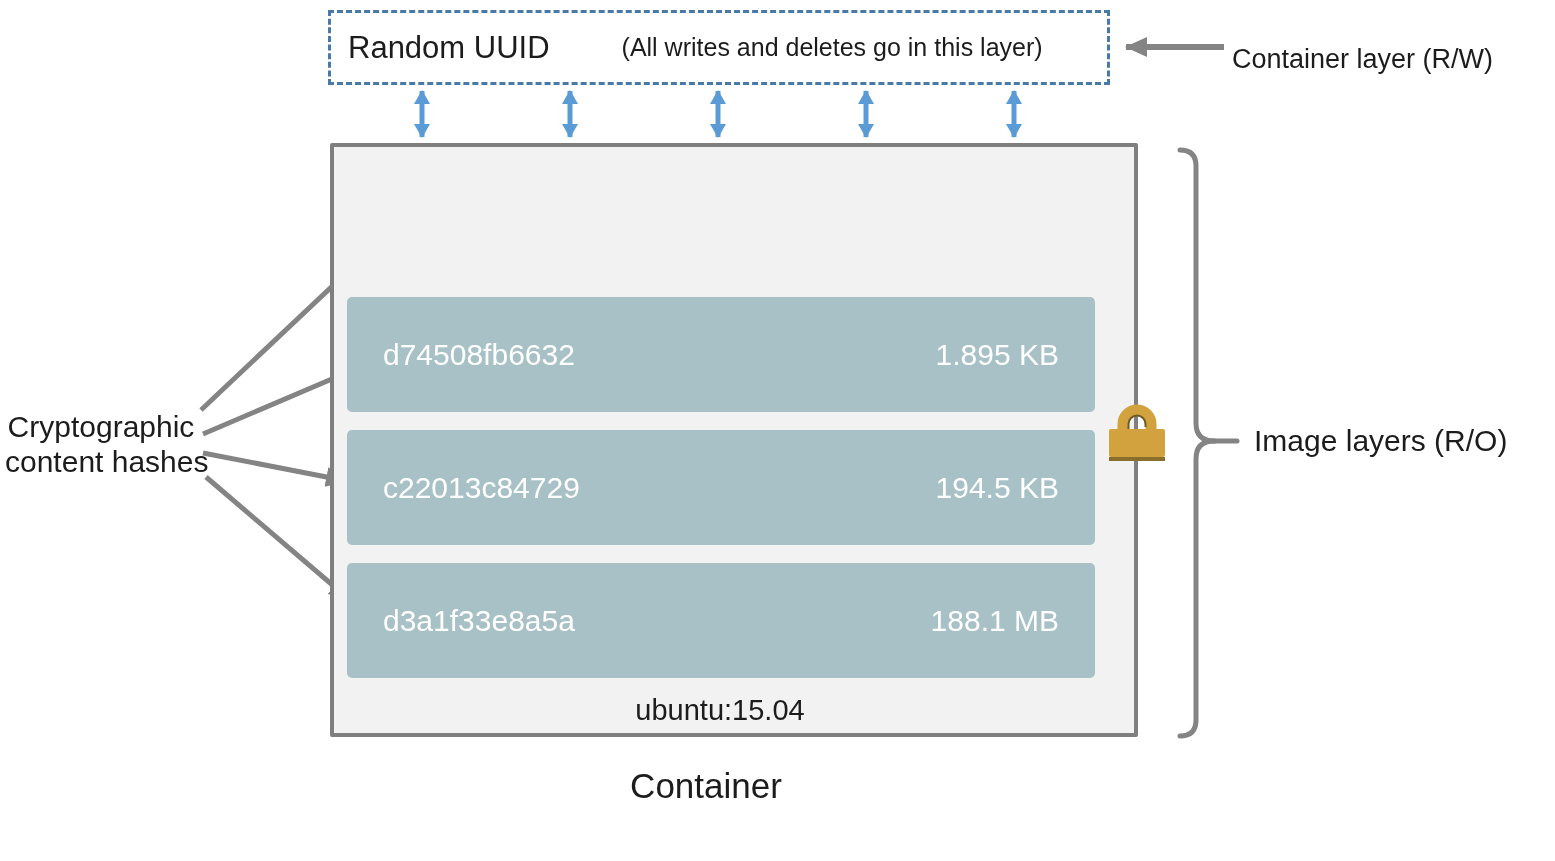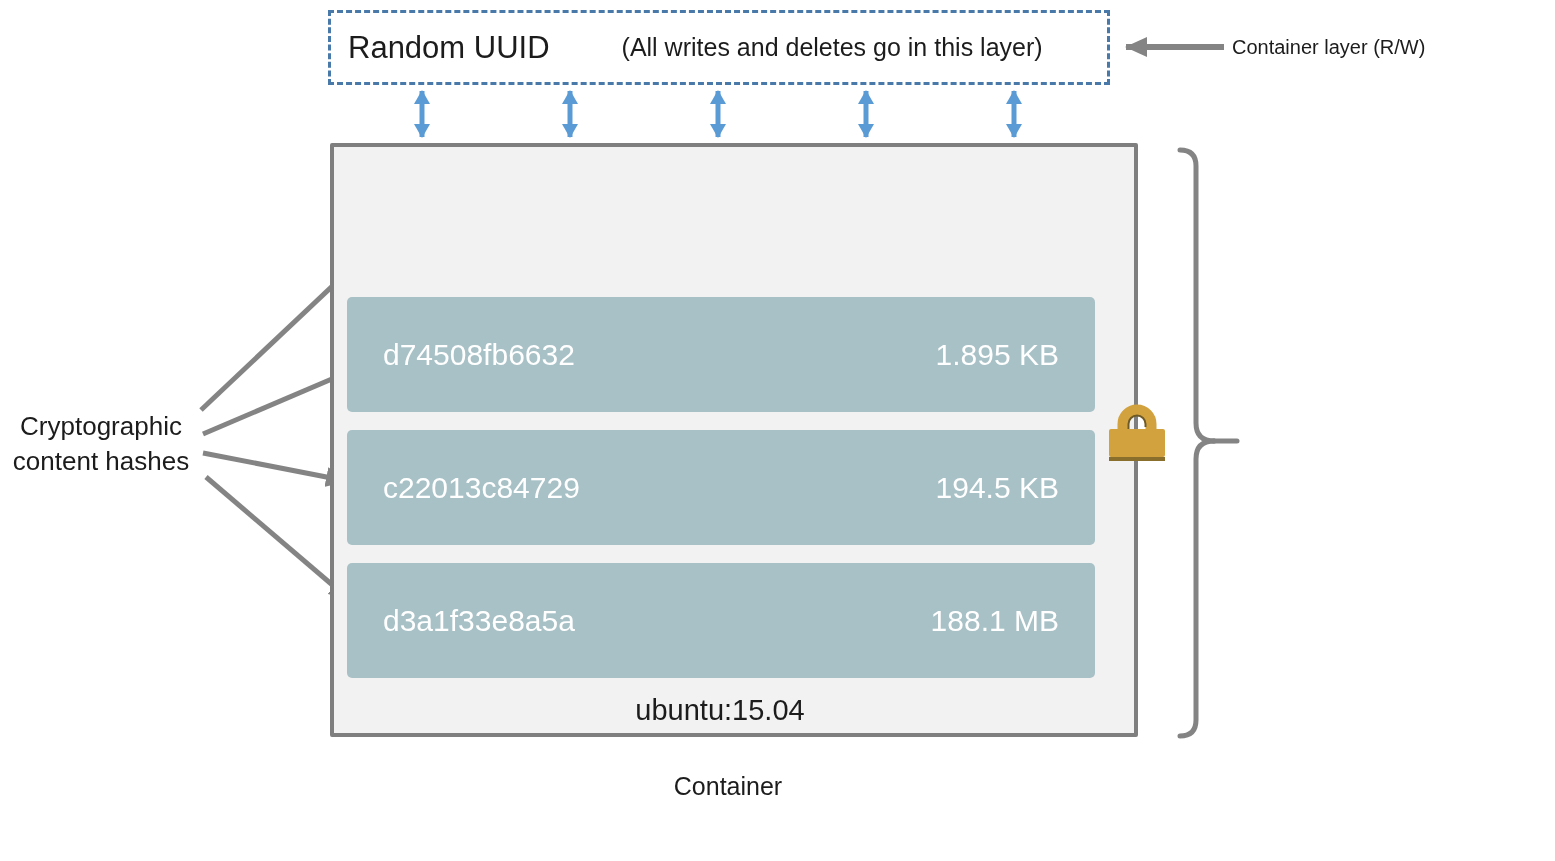--- a/index.html
+++ b/index.html
@@ -11,21 +11,21 @@
 
   .dashed-box{
     position:absolute;left:328px;top:10px;width:776px;height:69px;
     border:3px dashed #4879a9;background:#ffffff;
     display:flex;align-items:center;text-align:center;
   }
   .dashed-box .title{font-size:31px;margin-left:17px;white-space:nowrap;}
   .dashed-box .note{font-size:25px;margin-left:72px;white-space:nowrap;}
 
   .label-container-layer{
-    position:absolute;left:1232px;top:36px;font-size:20px;white-space:nowrap;
+    position:absolute;left:1232px;top:44px;font-size:27px;white-space:nowrap;
   }
 
   .container-box{
     position:absolute;left:330px;top:143px;width:808px;height:594px;
     box-sizing:border-box;border:4px solid #7f7f7f;background:#f2f2f2;border-radius:2px;
   }
 
   .layer{
     position:absolute;left:347px;width:748px;height:115px;
     box-sizing:border-box;background:#a8c1c6;border-radius:5px;
@@ -37,30 +37,30 @@
   .layer-3{top:430px;}
   .layer-4{top:563px;text-align:center;}
 
   .base-image-label{
     position:absolute;left:330px;top:694px;width:780px;text-align:center;
     font-size:29px;
   }
 
   .hash-note{
     position:absolute;left:5px;top:409px;width:192px;text-align:center;
-    font-size:26px;line-height:35px;white-space:nowrap;
+    font-size:30px;line-height:35px;white-space:nowrap;
   }
 
   .label-image-layers{
     position:absolute;left:1254px;top:424px;font-size:30px;white-space:nowrap;
   }
 
   .caption{
-    position:absolute;left:336px;top:765px;width:784px;text-align:center;
-    font-size:25px;line-height:42px;
+    position:absolute;left:314px;top:765px;width:784px;text-align:center;
+    font-size:35px;line-height:42px;
   }
 
   .lock{position:absolute;left:1106px;top:392px;width:62px;height:70px;}
 </style>
 </head>
 <body>
 
 <div id="canvas">
 
   <svg id="overlay" viewBox="0 0 1555 861">
@@ -126,18 +126,19 @@
     <div>content hashes</div>
   </div>
 
   <svg class="lock" viewBox="0 0 62 70">
     <path d="M17 42 v-10 a14 14 0 0 1 28 0 v10" fill="none" stroke="#d2a23f" stroke-width="11"></path>
     <path d="M22.5 40 v-8 a8.5 8.5 0 0 1 17 0 v3" fill="none" stroke="#6e5a26" stroke-width="2"></path>
     <rect x="3" y="37" width="56" height="28" rx="2" fill="#d2a23f"></rect>
     <rect x="3" y="65" width="56" height="4" fill="#8a6f2c"></rect>
   </svg>
 
+  <div class="label-image-layers">Image layers (R/O)</div>
 
   <div class="caption">
     <div>Container</div>
   </div>
 
 </div>
 
 </body></html>

